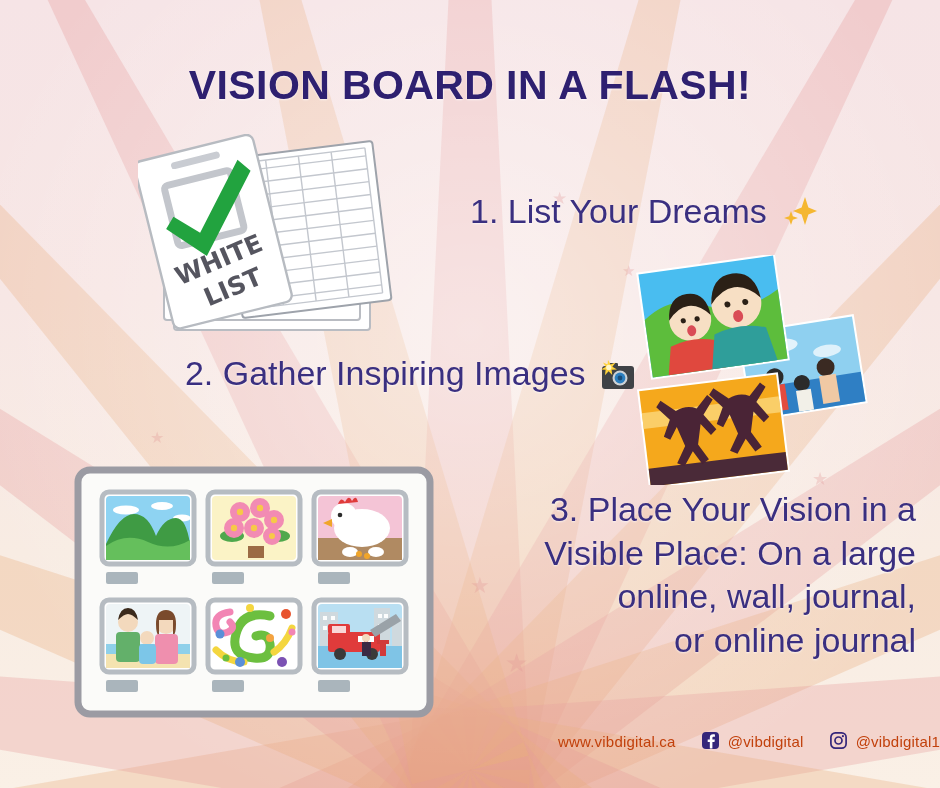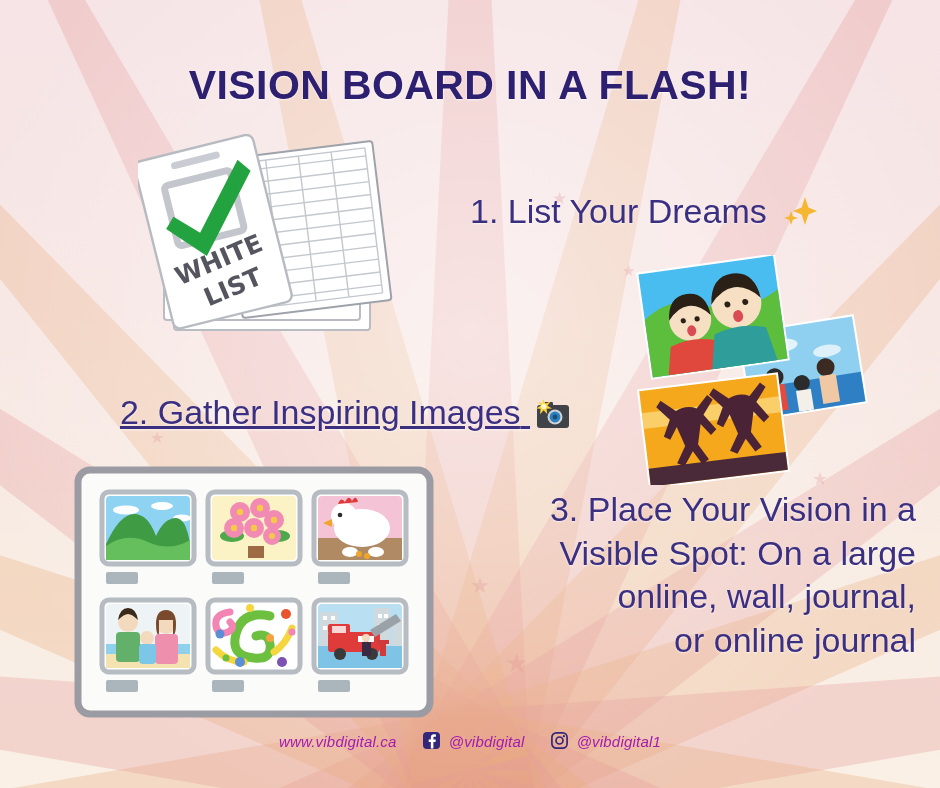--- a/index.html
+++ b/index.html
@@ -24,26 +24,26 @@
     background:radial-gradient(ellipse at 50% 42%,rgba(255,255,255,0.45) 0%,rgba(255,255,255,0.18) 45%,rgba(255,255,255,0.0) 78%);}
   .bstar{position:absolute;color:rgba(226,150,150,0.30);line-height:1;pointer-events:none;}
 
   
   .title{position:absolute;left:0;right:0;top:62px;text-align:center;
     font-size:41px;font-weight:bold;letter-spacing:.4px;color:#2e2070;
     text-shadow:0 1px 2px rgba(255,255,255,.7);}
   .step{position:absolute;color:#3a2f80;font-size:34px;line-height:1.28;
         text-shadow:0 1px 2px rgba(255,255,255,.65);}
   #step1{left:470px;top:190px;width:440px;text-align:left;}
-  #step2{left:55px;top:391px;width:580px;text-align:center;text-decoration:underline;}
+  #step2{left:55px;top:352px;width:580px;text-align:right;}
   #step3{left:432px;top:488px;width:484px;text-align:right;}
   .cam{display:inline-block;vertical-align:-5px;}
 
-  .footer{position:absolute;left:0;right:0;top:731px;text-align:center;
-    color:#a21caf;font-size:15px;letter-spacing:.2px;font-style:italic;}
+  .footer{position:absolute;left:0;right:0;top:731px;text-align:right;
+    color:#c2410c;font-size:15px;letter-spacing:.2px;}
   .footer span{vertical-align:middle;}
   .fgap{display:inline-block;width:18px;}
   .sicon{display:inline-block;vertical-align:-4px;margin-right:4px;}
 
   
   #checklist{position:absolute;left:138px;top:134px;width:260px;height:210px;}
 
   
   #photos{position:absolute;left:635px;top:255px;width:300px;height:230px;}
 
@@ -204,21 +204,21 @@
         <path d="M44 152 l-14 -12 l-5 6 l12 14 l-8 16 l6 4 l8 -12 l6 20 l-10 16 l7 4 l10 -14 l8 14 l7 -4 l-9 -16 l5 -20 l9 12 l6 -5 l-11 -16 l11 -14 l-5 -5 l-12 12 q-10 -5 -21 0 z"></path>
       </g>
       <g fill="#4a2436" transform="translate(54,-6)">
         <path d="M44 152 l-14 -12 l-5 6 l12 14 l-8 16 l6 4 l8 -12 l6 20 l-10 16 l7 4 l10 -14 l8 14 l7 -4 l-9 -16 l5 -20 l9 12 l6 -5 l-11 -16 l11 -14 l-5 -5 l-12 12 q-10 -5 -21 0 z"></path>
       </g>
     </g>
   </svg>
 
   <div class="step" id="step3">
     <div>3. Place Your Vision in a</div>
-    <div>Visible Spot: On a large</div>
+    <div>Visible Place: On a large</div>
     <div>online, wall, journal,</div>
     <div>or online journal</div>
   </div>
 
   <svg id="board" viewBox="0 0 360 252">
     <rect x="4" y="4" width="352" height="244" rx="12" fill="#fbfbf9" stroke="#9b9ba3" stroke-width="7"></rect>
 
     <g>
       <rect x="28" y="26" width="92" height="72" rx="7" fill="#ffffff" stroke="#b6bcc2" stroke-width="5"></rect>
       <rect x="32" y="30" width="84" height="64" rx="4" fill="#8ed3f2"></rect>

